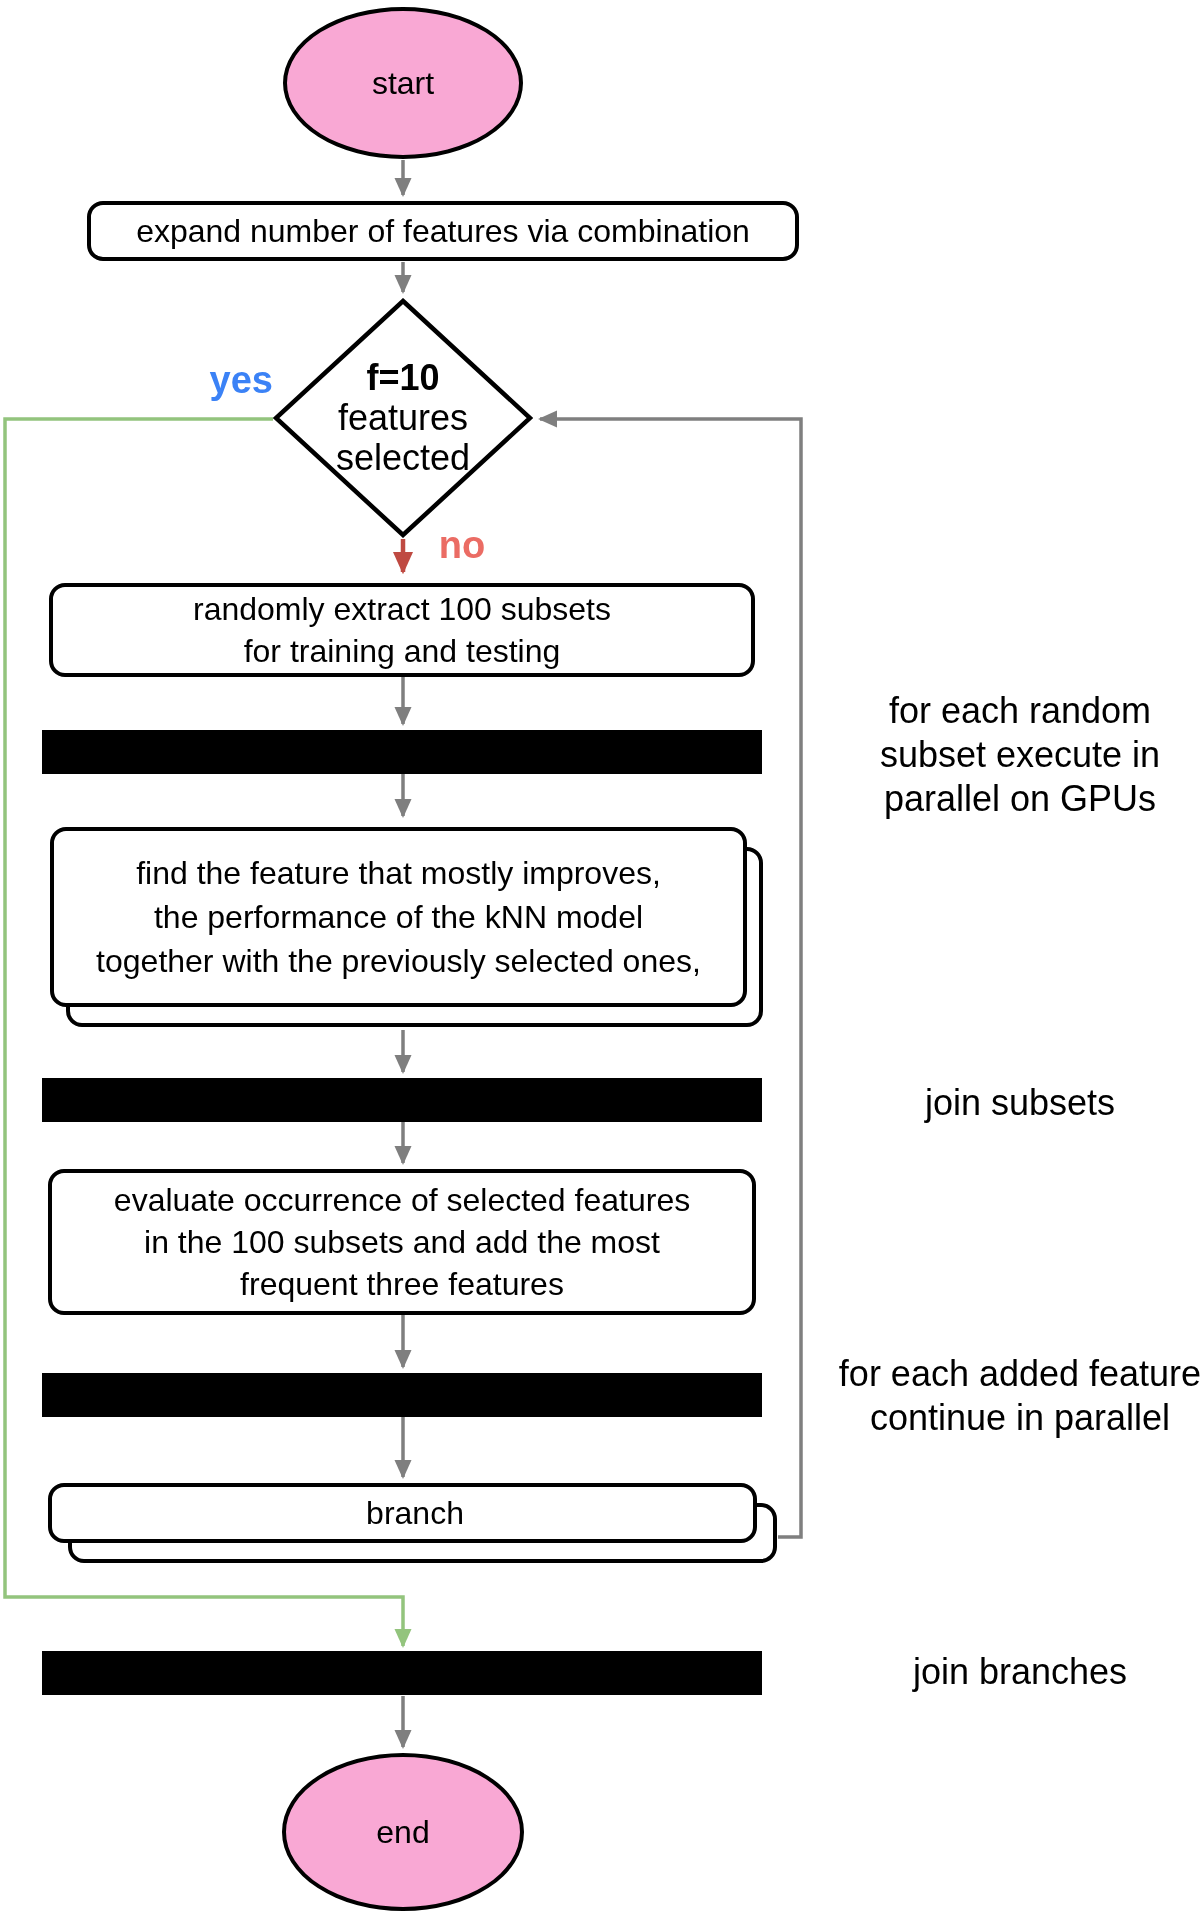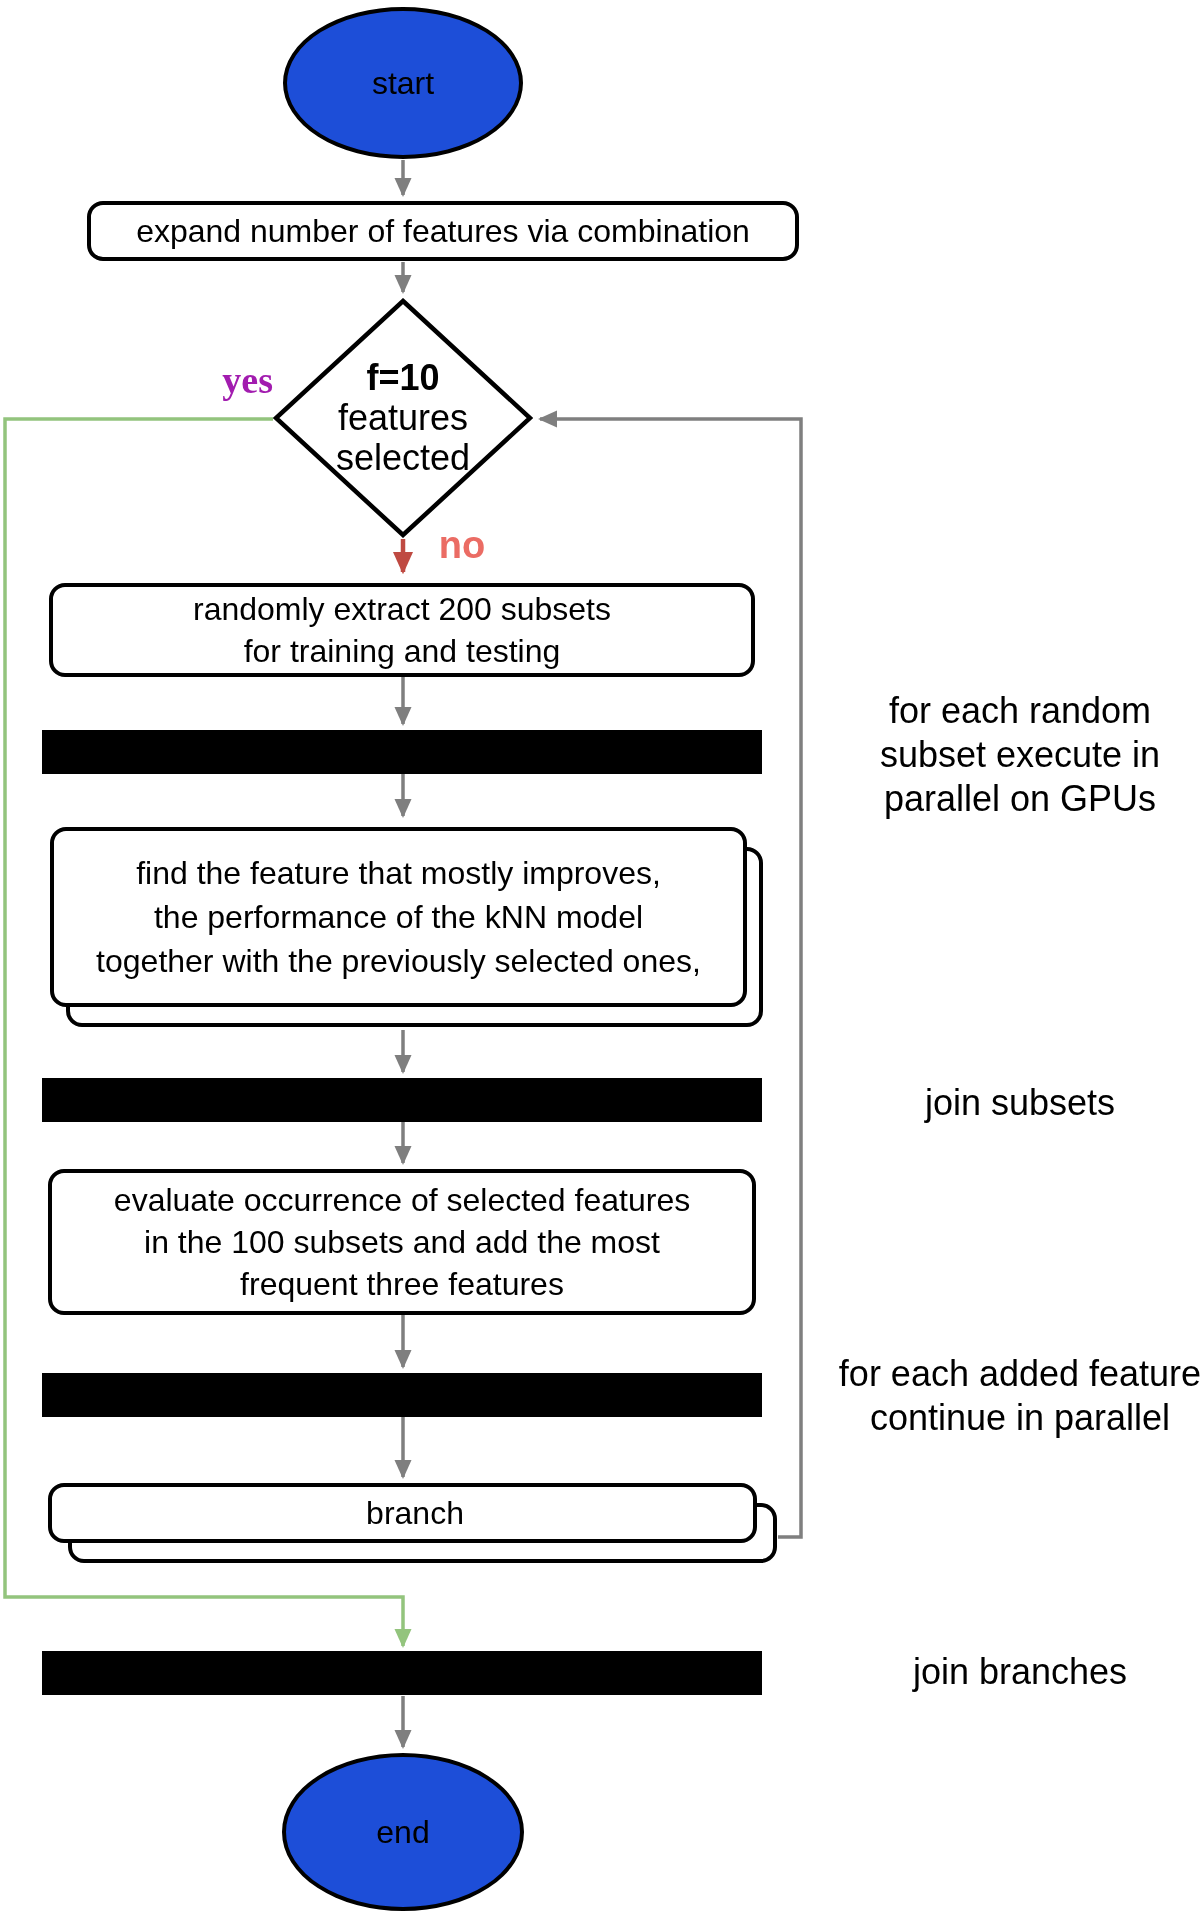--- a/index.html
+++ b/index.html
@@ -4,39 +4,39 @@
 <style>
   html,body{margin:0;padding:0;background:#ffffff;}
   #canvas{
     position:relative;width:1200px;height:1913px;background:#ffffff;
     font-family:"Liberation Sans","DejaVu Sans",sans-serif;color:#000;
     overflow:hidden;
   }
   #connectors{position:absolute;left:0;top:0;width:1200px;height:1913px;}
   .node{position:absolute;box-sizing:border-box;display:flex;flex-direction:column;
         align-items:center;justify-content:center;text-align:center;}
-  .terminal{background:#1d4ed8;border:4px solid #000;border-radius:50%;
+  .terminal{background:#f9a8d4;border:4px solid #000;border-radius:50%;
             font-size:32px;line-height:36px;}
   .process{background:#fff;border:4px solid #000;border-radius:16px;
            font-size:32px;line-height:42px;}
   .stack-wrap{position:absolute;}
   .stack-shadow{position:absolute;box-sizing:border-box;background:#fff;
                 border:4px solid #000;border-radius:16px;}
   .stack-main{position:absolute;box-sizing:border-box;left:0;top:0;background:#fff;
               border:4px solid #000;border-radius:16px;display:flex;flex-direction:column;
               align-items:center;justify-content:center;text-align:center;
               font-size:32px;line-height:44px;}
   .sync-bar{position:absolute;background:#000;height:44px;width:720px;left:42px;}
   .diamond-wrap{position:absolute;left:273px;top:298px;width:260px;height:240px;}
   .diamond-text{position:absolute;left:0;top:0;width:100%;height:100%;
                 display:flex;flex-direction:column;align-items:center;justify-content:center;
                 font-size:36px;line-height:40px;text-align:center;}
   .bold{font-weight:bold;}
   .edge-label{position:absolute;font-size:38px;font-weight:bold;line-height:40px;}
-  .edge-label.yes{color:#a21caf;font-family:Liberation Serif, serif;}
+  .edge-label.yes{color:#3b82f6;}
   .edge-label.no{color:#eb6c64;}
   .annotation{position:absolute;left:818px;width:404px;text-align:center;
               font-size:36px;line-height:44px;color:#000;}
   .line{display:block;}
 </style>
 </head>
 <body>
 
 <div id="canvas">
 
@@ -90,21 +90,21 @@
   </div>
 
   <div class="edge-label yes" style="left:163px;top:360px;width:110px;text-align:right;">
     <span>yes</span>
   </div>
   <div class="edge-label no" style="left:412px;top:525px;width:100px;text-align:center;">
     <span>no</span>
   </div>
 
   <div class="node process" style="left:49px;top:583px;width:706px;height:94px;">
-    <span class="line">randomly extract 200 subsets</span>
+    <span class="line">randomly extract 100 subsets</span>
     <span class="line">for training and testing</span>
   </div>
 
   <div class="sync-bar" style="top:730px;"></div>
 
   <div class="stack-wrap" style="left:50px;top:827px;width:697px;height:233px;">
     <div class="stack-shadow" style="left:16px;top:20px;width:697px;height:180px;"></div>
     <div class="stack-main" style="width:697px;height:180px;">
       <span class="line">find the feature that mostly improves,</span>
       <span class="line">the performance of the kNN model</span>

